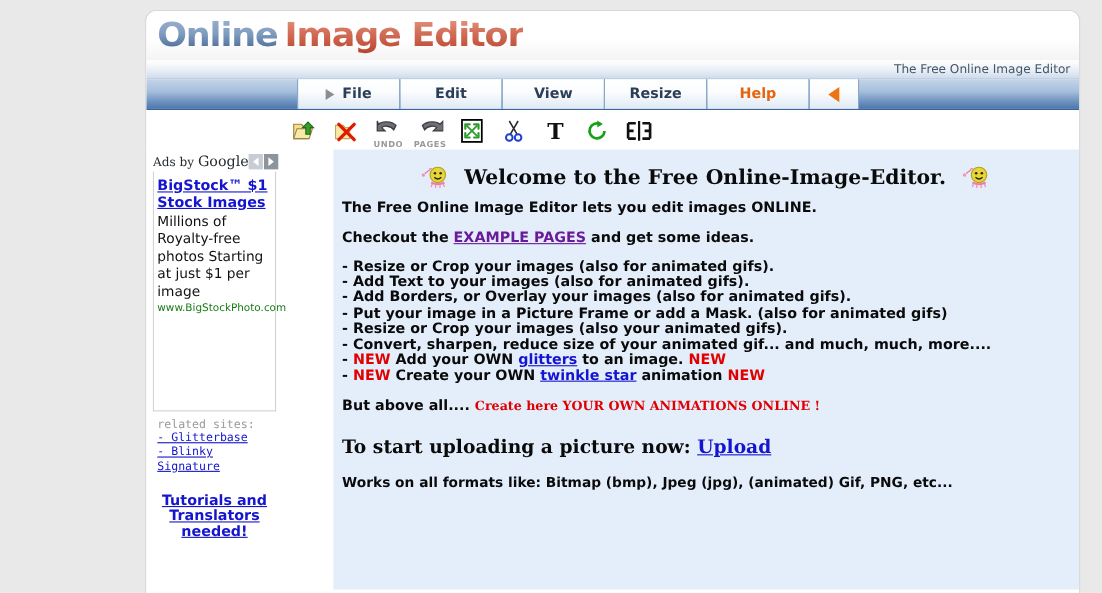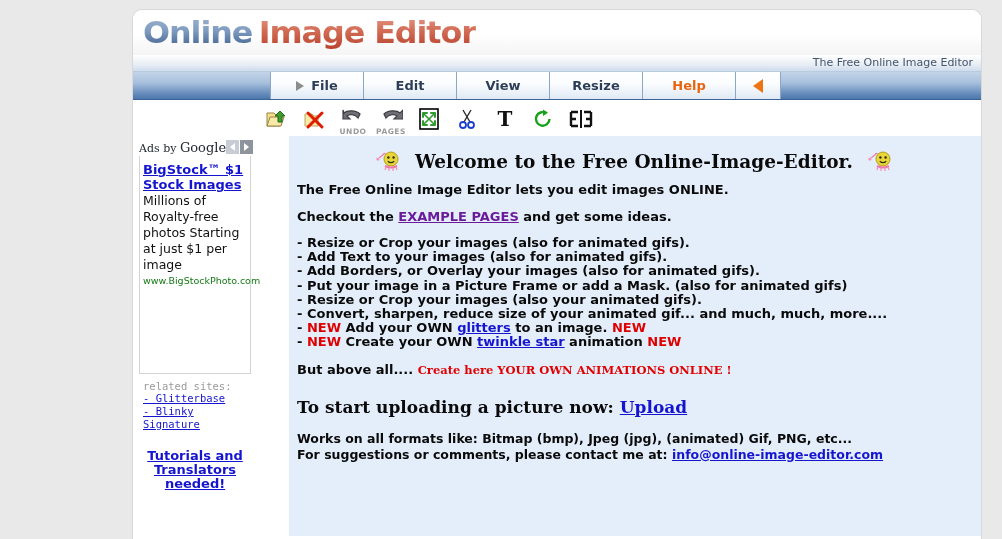--- a/index.html
+++ b/index.html
@@ -164,21 +164,21 @@
     font-family:"DejaVu Sans Mono","Liberation Mono",monospace;
   }
   .need-block{
     margin-top:18px;text-align:center;
     font-size:13px;font-weight:bold;color:#1515cf;
     text-decoration:underline;line-height:14px;cursor:pointer;
   }
 
   
   .content{
-    flex:1;background:#e4eefb;margin-left:1px;
+    flex:1;background:#e4eefb;margin-left:15px;
     padding:8px 10px 0 8px;box-sizing:border-box;
   }
   .welcome{
     text-align:center;margin:6px 0 10px 0;
     display:flex;align-items:center;justify-content:center;gap:14px;
   }
   .welcome h1{
     margin:0;font-size:18.5px;font-weight:bold;color:#0a0a0a;
     font-family:"DejaVu Serif","Liberation Serif",serif;
   }
@@ -447,23 +447,20 @@
         <span>But above all....</span>
         <span class="shout">Create here YOUR OWN ANIMATIONS ONLINE !</span>
       </p>
 
       <p class="upload-line">
         <span>To start uploading a picture now:</span>
         <a class="lnk-blue">Upload</a>
       </p>
 
       <div class="foot">Works on all formats like: Bitmap (bmp), Jpeg (jpg), (animated) Gif, PNG, etc...</div>
-      <div class="foot">
-        <span>For suggestions or comments, please contact me at: </span><a class="lnk-blue">info@online-image-editor.com</a>
-      </div>
 
     </div>
   </div>
 
   <div class="bottom">
     <div class="no-image">No Image Selected</div>
 
   </div>
 
 </div>

